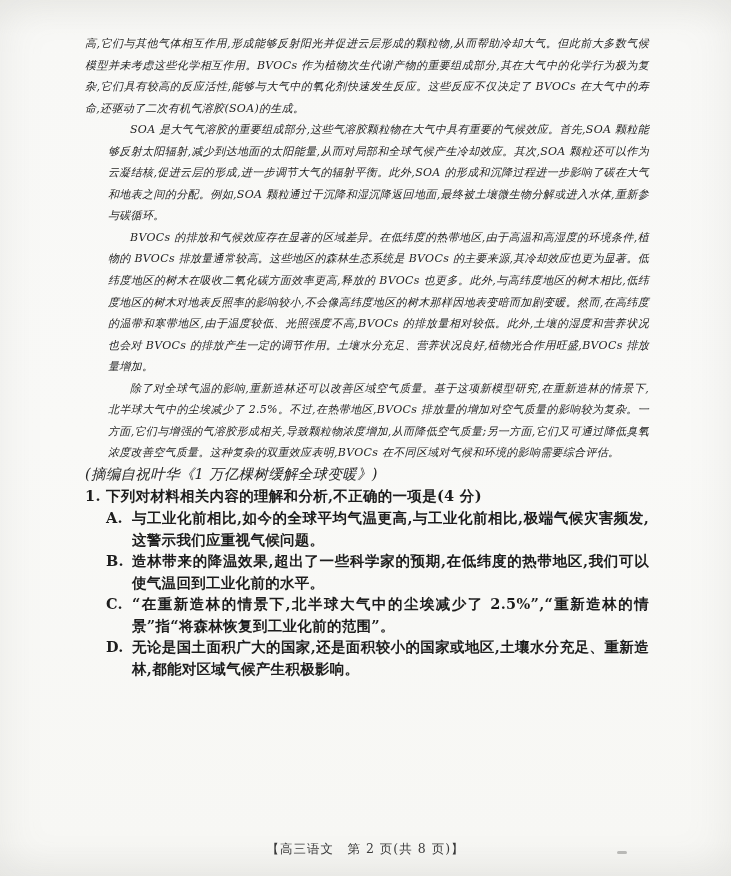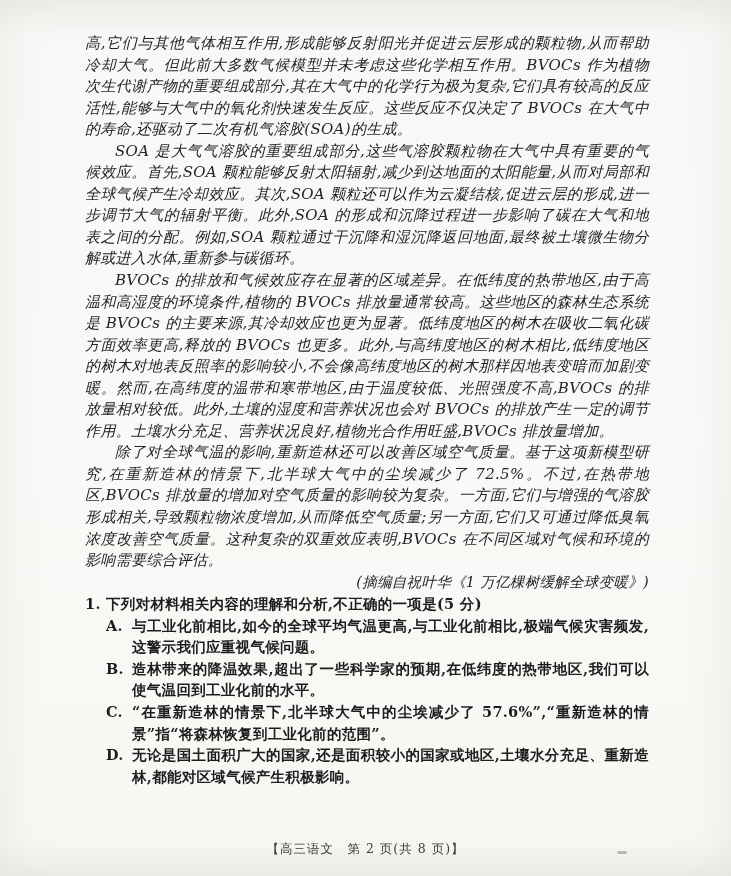--- a/index.html
+++ b/index.html
@@ -15,32 +15,32 @@
     overflow: hidden;
   }
   .content {
     position: absolute;
     left: 85px;
     top: 33px;
     width: 564px;
   }
   .passage p {
     margin: 0;
-    font-size: 15px;
+    font-size: 11px;
     line-height: 21.55px;
     letter-spacing: 0.3px;
     text-align: justify;
     font-style: italic;   
   }
-  .passage p.indent { text-indent: 2em; }
+  .passage p.indent { text-indent: 2em; margin-left: 23px; }
   .attribution {
     font-size: 14.5px;
     line-height: 21.55px;
     letter-spacing: 0.3px;
-    text-align: right;
+    text-align: left;
     font-style: italic;
   }
   .question {
     font-size: 14.5px;
     line-height: 21.55px;
     letter-spacing: 0.3px;
     font-weight: 600;
     color: #1d1d1d;
   }
   .q-row { display: flex; }
@@ -76,42 +76,42 @@
 </head>
 <body>
 
 <div class="page">
   <div class="content">
 
     <div class="passage">
       <p>高,它们与其他气体相互作用,形成能够反射阳光并促进云层形成的颗粒物,从而帮助冷却大气。但此前大多数气候模型并未考虑这些化学相互作用。BVOCs 作为植物次生代谢产物的重要组成部分,其在大气中的化学行为极为复杂,它们具有较高的反应活性,能够与大气中的氧化剂快速发生反应。这些反应不仅决定了 BVOCs 在大气中的寿命,还驱动了二次有机气溶胶(SOA)的生成。</p>
       <p class="indent">SOA 是大气气溶胶的重要组成部分,这些气溶胶颗粒物在大气中具有重要的气候效应。首先,SOA 颗粒能够反射太阳辐射,减少到达地面的太阳能量,从而对局部和全球气候产生冷却效应。其次,SOA 颗粒还可以作为云凝结核,促进云层的形成,进一步调节大气的辐射平衡。此外,SOA 的形成和沉降过程进一步影响了碳在大气和地表之间的分配。例如,SOA 颗粒通过干沉降和湿沉降返回地面,最终被土壤微生物分解或进入水体,重新参与碳循环。</p>
       <p class="indent">BVOCs 的排放和气候效应存在显著的区域差异。在低纬度的热带地区,由于高温和高湿度的环境条件,植物的 BVOCs 排放量通常较高。这些地区的森林生态系统是 BVOCs 的主要来源,其冷却效应也更为显著。低纬度地区的树木在吸收二氧化碳方面效率更高,释放的 BVOCs 也更多。此外,与高纬度地区的树木相比,低纬度地区的树木对地表反照率的影响较小,不会像高纬度地区的树木那样因地表变暗而加剧变暖。然而,在高纬度的温带和寒带地区,由于温度较低、光照强度不高,BVOCs 的排放量相对较低。此外,土壤的湿度和营养状况也会对 BVOCs 的排放产生一定的调节作用。土壤水分充足、营养状况良好,植物光合作用旺盛,BVOCs 排放量增加。</p>
-      <p class="indent">除了对全球气温的影响,重新造林还可以改善区域空气质量。基于这项新模型研究,在重新造林的情景下,北半球大气中的尘埃减少了 72.5%。不过,在热带地区,BVOCs 排放量的增加对空气质量的影响较为复杂。一方面,它们与增强的气溶胶形成相关,导致颗粒物浓度增加,从而降低空气质量;另一方面,它们又可通过降低臭氧浓度改善空气质量。这种复杂的双重效应表明,BVOCs 在不同区域对气候和环境的影响需要综合评估。</p>
+      <p class="indent">除了对全球气温的影响,重新造林还可以改善区域空气质量。基于这项新模型研究,在重新造林的情景下,北半球大气中的尘埃减少了 2.5%。不过,在热带地区,BVOCs 排放量的增加对空气质量的影响较为复杂。一方面,它们与增强的气溶胶形成相关,导致颗粒物浓度增加,从而降低空气质量;另一方面,它们又可通过降低臭氧浓度改善空气质量。这种复杂的双重效应表明,BVOCs 在不同区域对气候和环境的影响需要综合评估。</p>
     </div>
 
     <div class="attribution">(摘编自祝叶华《1 万亿棵树缓解全球变暖》)</div>
 
     <div class="question">
       <div class="q-row">
         <span class="q-num">1.</span>
-        <div class="q-stem">下列对材料相关内容的理解和分析,不正确的一项是(5 分)</div>
+        <div class="q-stem">下列对材料相关内容的理解和分析,不正确的一项是(4 分)</div>
       </div>
       <div class="options">
         <div class="option">
           <span class="opt-label">A.</span>
           <div class="opt-text">与工业化前相比,如今的全球平均气温更高,与工业化前相比,极端气候灾害频发,这警示我们应重视气候问题。</div>
         </div>
         <div class="option">
           <span class="opt-label">B.</span>
           <div class="opt-text">造林带来的降温效果,超出了一些科学家的预期,在低纬度的热带地区,我们可以使气温回到工业化前的水平。</div>
         </div>
         <div class="option">
           <span class="opt-label">C.</span>
-          <div class="opt-text">“在重新造林的情景下,北半球大气中的尘埃减少了 57.6%”,“重新造林的情景”指“将森林恢复到工业化前的范围”。</div>
+          <div class="opt-text">“在重新造林的情景下,北半球大气中的尘埃减少了 2.5%”,“重新造林的情景”指“将森林恢复到工业化前的范围”。</div>
         </div>
         <div class="option">
           <span class="opt-label">D.</span>
           <div class="opt-text">无论是国土面积广大的国家,还是面积较小的国家或地区,土壤水分充足、重新造林,都能对区域气候产生积极影响。</div>
         </div>
       </div>
     </div>
 
   </div>
 

